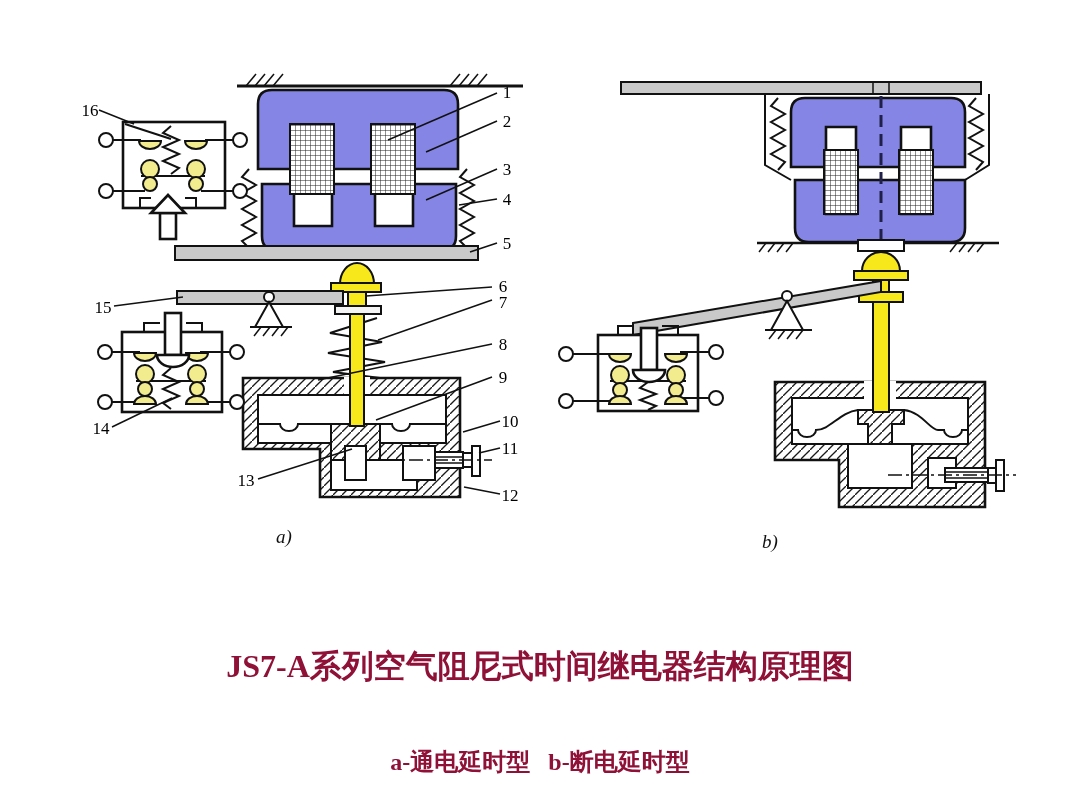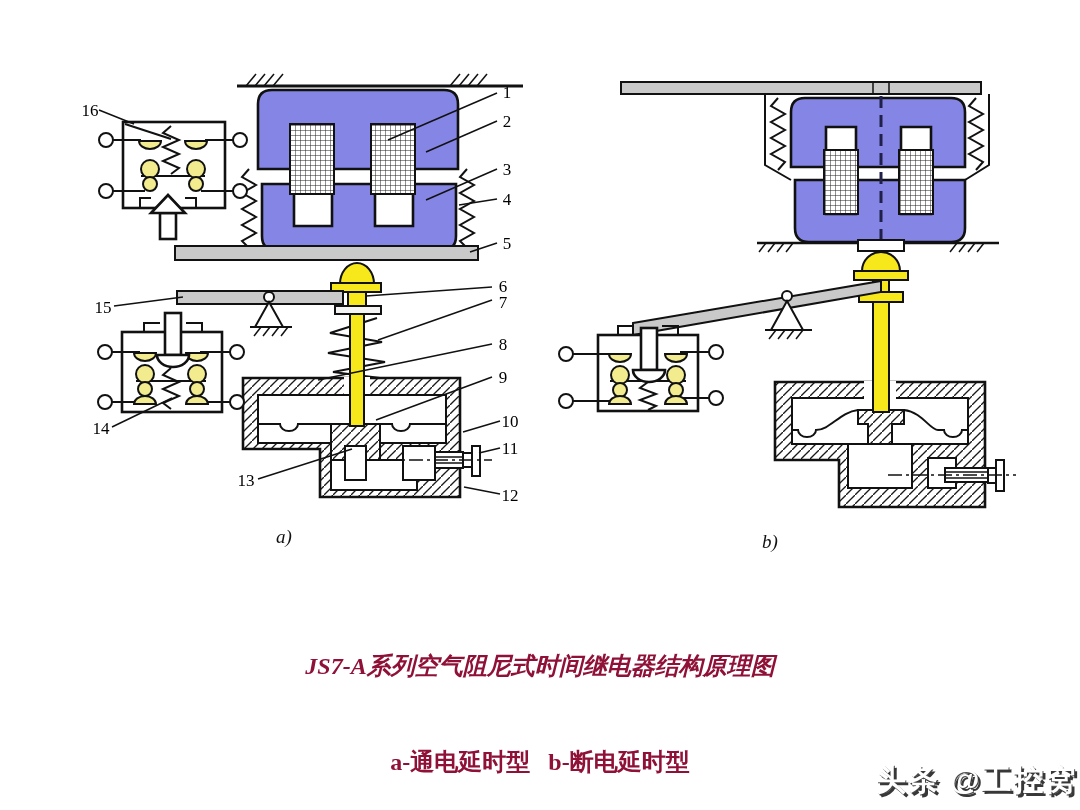--- a/index.html
+++ b/index.html
@@ -8,21 +8,21 @@
   .stage svg{position:absolute;top:0;left:0;}
   
   .st15{stroke:#111;stroke-width:1.5;}
   .st2{stroke:#111;stroke-width:2;}
   .st25{stroke:#111;stroke-width:2.6;}
   .st3{stroke:#111;stroke-width:3;}
   .lbl{font:17px "Liberation Serif","DejaVu Serif",serif;fill:#000;}
   .sub{font:italic 19px "Liberation Serif","DejaVu Serif",serif;fill:#111;}
   .caption{position:absolute;top:586px;left:0;width:1080px;text-align:center;
            color:#8f1138;font-weight:bold;white-space:pre;line-height:32px;}
-  .caption .c1{font-size:24px;font-style:italic;}
+  .caption .c1{font-size:32px;}
   .caption .c2,.caption .c3,.caption .c4{font-size:24px;}
   .watermark{position:absolute;top:760px;left:876px;font-family:"Liberation Sans","DejaVu Sans",sans-serif;
              font-weight:bold;font-size:30px;color:#ffffff;letter-spacing:2px;
              text-shadow:3px 3px 0 #383838, 1px 1px 0 #4a4a4a;}
 </style>
 </head>
 <body>
 
 <div class="stage">
 
@@ -320,15 +320,14 @@
   </g>
 </svg>
 
 <div class="caption">
   <div class="c1">JS7-A系列空气阻尼式时间继电器结构原理图</div>
   <div class="c2">a-通电延时型   b-断电延时型</div>
   
   
 </div>
 
-<div class="watermark">头条 @工控窝</div>
 
 </div>
 
 </body></html>

